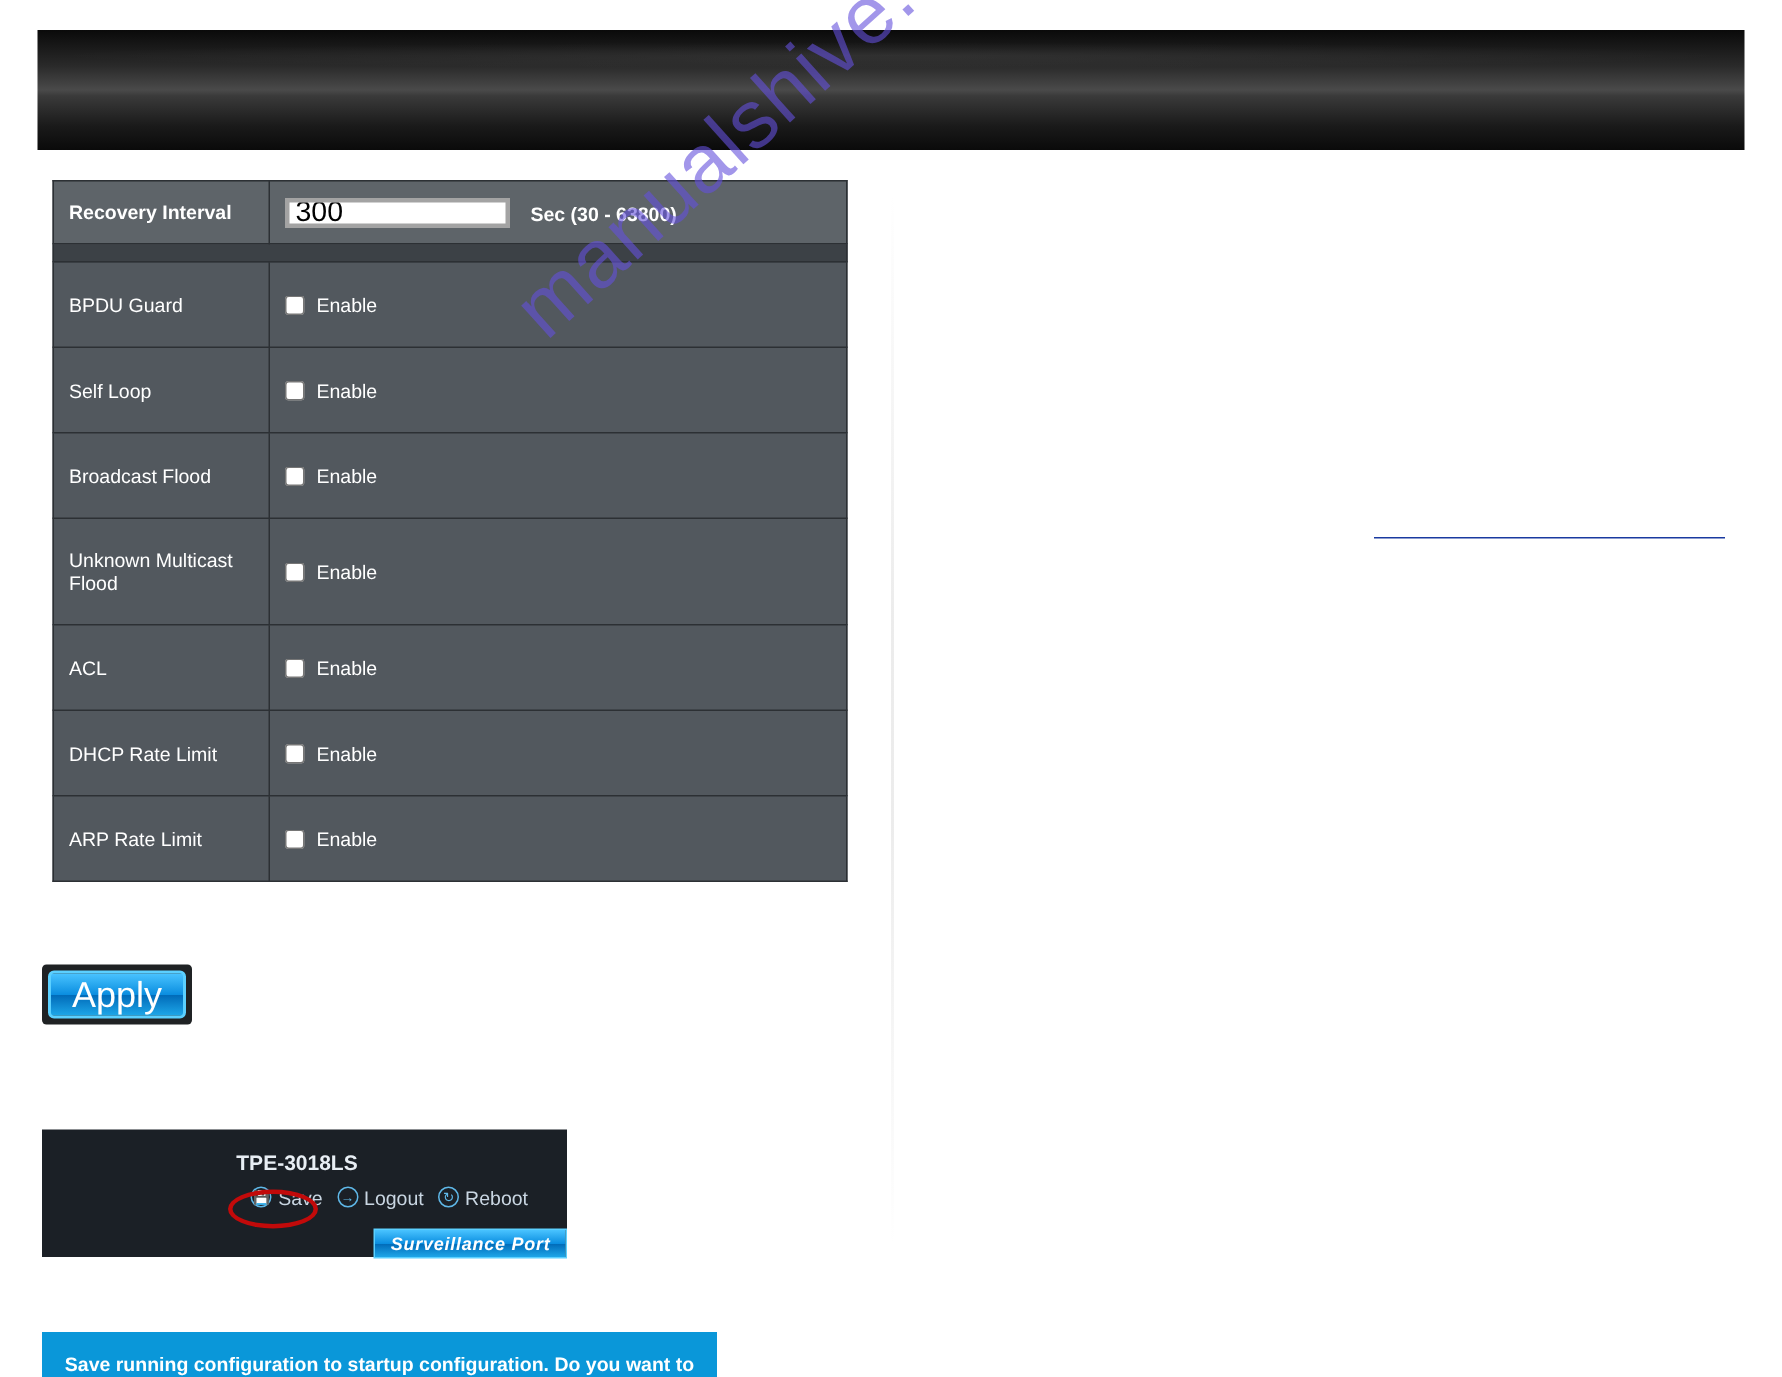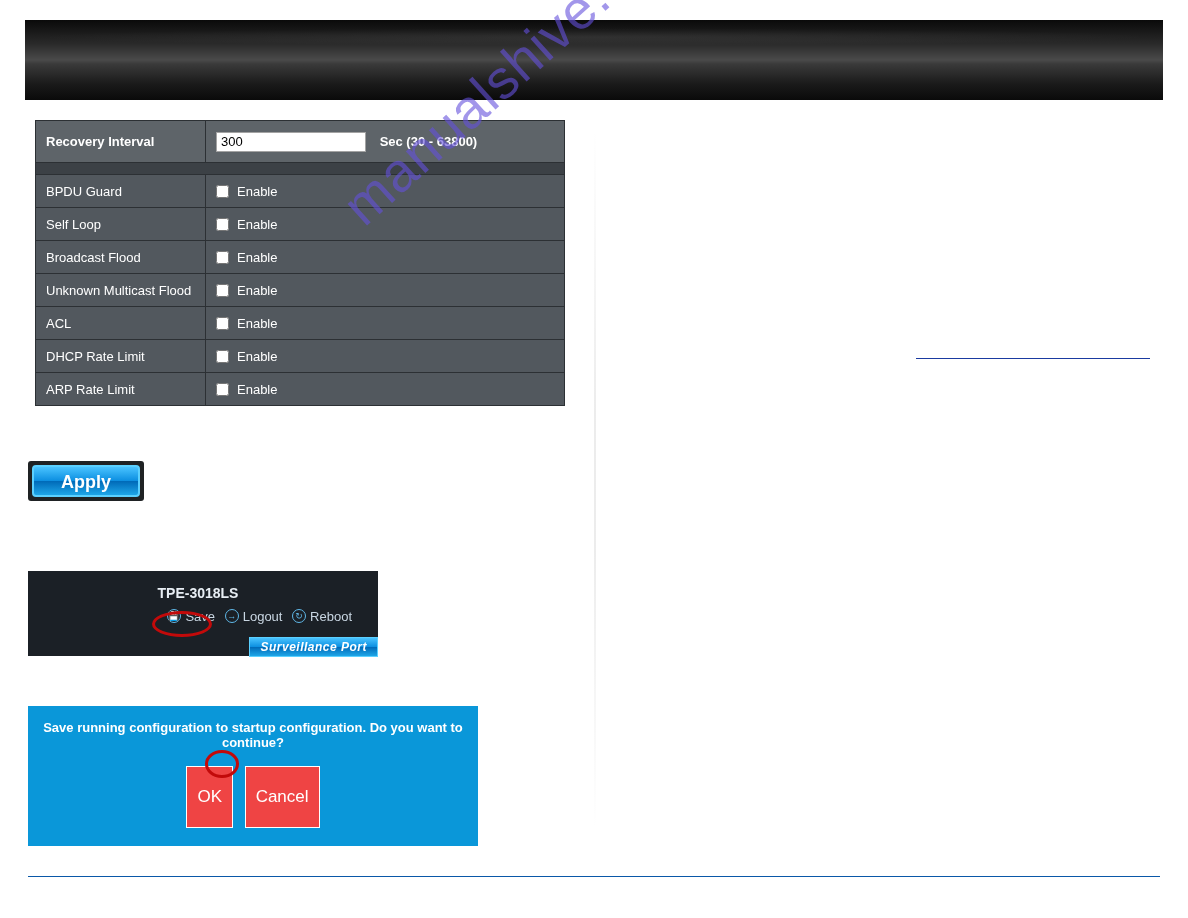--- a/index.html
+++ b/index.html
@@ -35,57 +35,56 @@
     padding: 6px 10px;
     vertical-align: middle;
   }
   .config-table tr.spacer-row td {
     background: #3c4146;
     height: 12px;
     padding: 0;
   }
   .config-table td {
     border: 1px solid #2c3034;
-    padding: 8px 10px;
+    padding: 20px 10px;
     height: 27px;
     vertical-align: middle;
   }
-  .config-table td.label-cell { width: 170px; }
+  .config-table td.label-cell { width: 144px; }
   .config-table td.value-cell { }
   .config-table input[type=text] {
     width: 150px;
     height: 20px;
     padding: 2px 4px;
-    border: 1px solid #a3a3a3;
-    font-size: 13px;
+    border: 3px solid #a3a3a3;
+    font-size: 19px;
   }
   .sec-label { margin-left: 10px; }
   .enable-chk { margin-right: 8px; vertical-align: middle; }
   .enable-text { vertical-align: middle; }
   
   .apply-wrap {
     margin: 55px 0 0 28px;
     display: inline-block;
     padding: 4px;
     background: #1f2224;
     border-radius: 3px;
   }
   .apply-btn {
     display: inline-block;
-    width: 108px;
+    width: 92px;
     height: 32px;
     line-height: 30px;
     text-align: center;
     color: #fff;
-    font-size: 18px;
+    font-size: 24px;
     background: linear-gradient(to bottom, #49c3ff 0%, #0b8ee0 50%, #006ab8 51%, #1ea6e8 100%);
     border: 2px solid #5bd0ff;
     border-radius: 4px;
     cursor: pointer;
-    font-weight: bold;
   }
   
   .switch-header {
     margin: 70px 0 0 28px;
     width: 350px;
     height: 85px;
     background: #1b2026;
     color: #e8eef4;
     font-size: 13px;
     position: relative;

